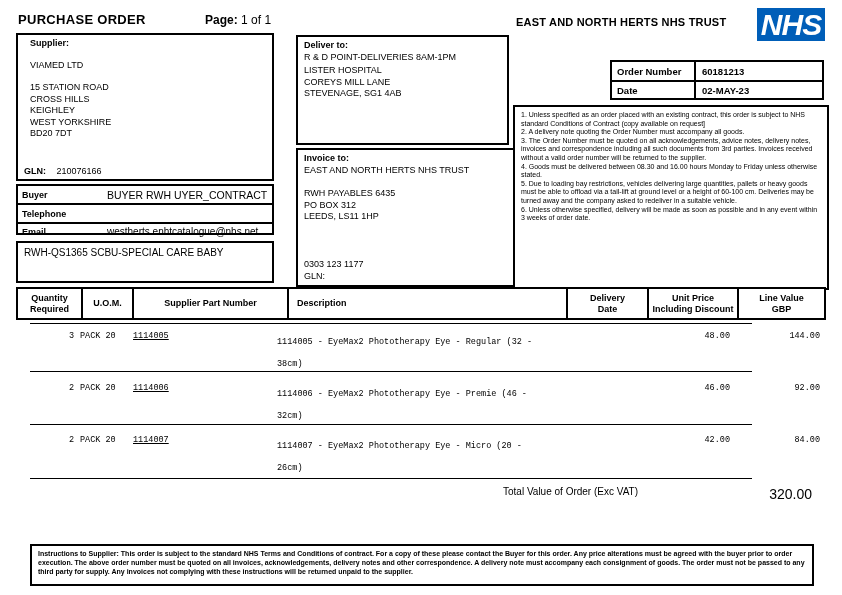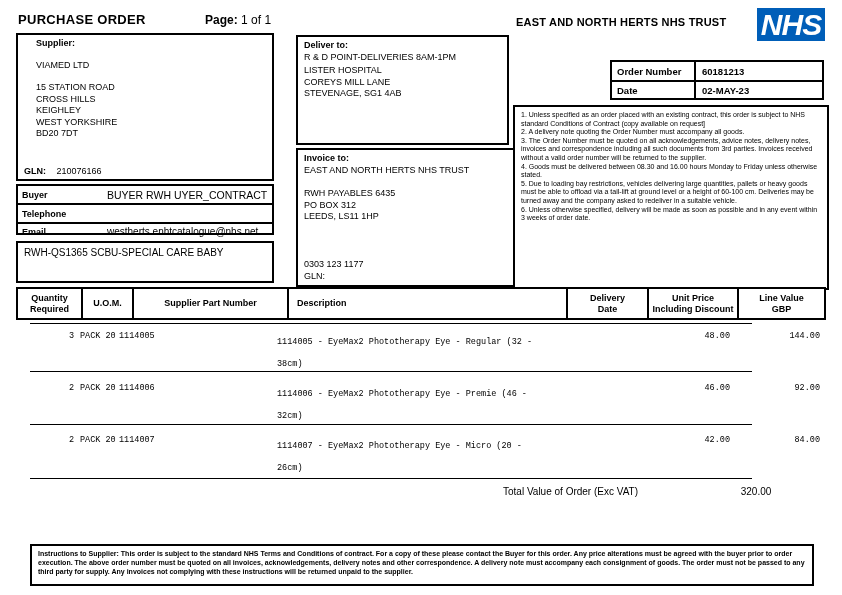--- a/index.html
+++ b/index.html
@@ -14,21 +14,21 @@
   
   .po-title{left:18px;top:12px;font-size:13px;font-weight:bold;letter-spacing:.3px;}
   .page-info{left:205px;top:13px;font-size:12px;}
   .page-info .lbl{font-weight:bold;}
   .trust-name{left:516px;top:16px;font-size:11px;font-weight:bold;letter-spacing:.2px;}
   .nhs-logo{left:757px;top:8px;width:68px;height:33px;background:#005EB8;color:#fff;
     display:flex;align-items:center;justify-content:center;
     font-size:30px;font-weight:bold;font-style:italic;letter-spacing:-1px;}
 
   
-  .supplier-box{left:16px;top:33px;width:258px;height:148px;padding:3px 18px;font-size:9px;}
+  .supplier-box{left:16px;top:33px;width:258px;height:148px;padding:3px 12px;font-size:9px;}
   .supplier-box .hdr{font-weight:bold;}
   .supplier-box .name{margin-top:12px;}
   .supplier-box .addr{margin-top:12px;line-height:11.5px;}
   .supplier-gln{position:absolute;left:6px;bottom:3px;font-size:9px;}
   .supplier-gln .lbl{font-weight:bold;margin-right:8px;}
 
   
   .buyer-box{left:16px;top:184px;width:258px;height:51px;}
   .buyer-row{display:flex;align-items:center;height:17px;border-bottom:2px solid #000;}
   .buyer-row:last-child{border-bottom:none;height:15px;}
@@ -69,29 +69,29 @@
   .ih-part{width:155px;}
   .ih-desc{width:279px;justify-content:flex-start;padding-left:8px;text-align:left;}
   .ih-date{width:81px;}
   .ih-price{width:90px;}
   .ih-value{flex:1;}
 
   
   .mono{font-family:"Liberation Mono", monospace;font-size:8.5px;letter-spacing:0;}
   .item-row .qty{position:absolute;left:16px;width:58px;text-align:right;}
   .item-row .uom{position:absolute;left:80px;}
-  .item-row .part{position:absolute;left:119px;}
+  .item-row .part{position:absolute;left:133px;text-decoration:underline;}
   .item-row .desc{position:absolute;left:277px;width:266px;line-height:22px;}
   .item-row .unit{position:absolute;left:630px;width:100px;text-align:right;}
   .item-row .lineval{position:absolute;left:702px;width:118px;text-align:right;}
   .row-sep{position:absolute;left:30px;width:722px;border-top:1px solid #000;height:0;}
 
   
   .total-label{left:503px;top:486px;font-size:10px;}
-  .total-value{left:700px;top:486px;width:112px;text-align:center;font-size:10px;}
+  .total-value{left:700px;top:486px;width:112px;text-align:right;font-size:14px;}
 
   
   .footer-box{left:30px;top:544px;width:784px;height:42px;padding:3px 6px;
     font-size:7px;font-weight:bold;line-height:9.2px;}
 </style>
 </head>
 <body>
 
 <div class="page">
 

